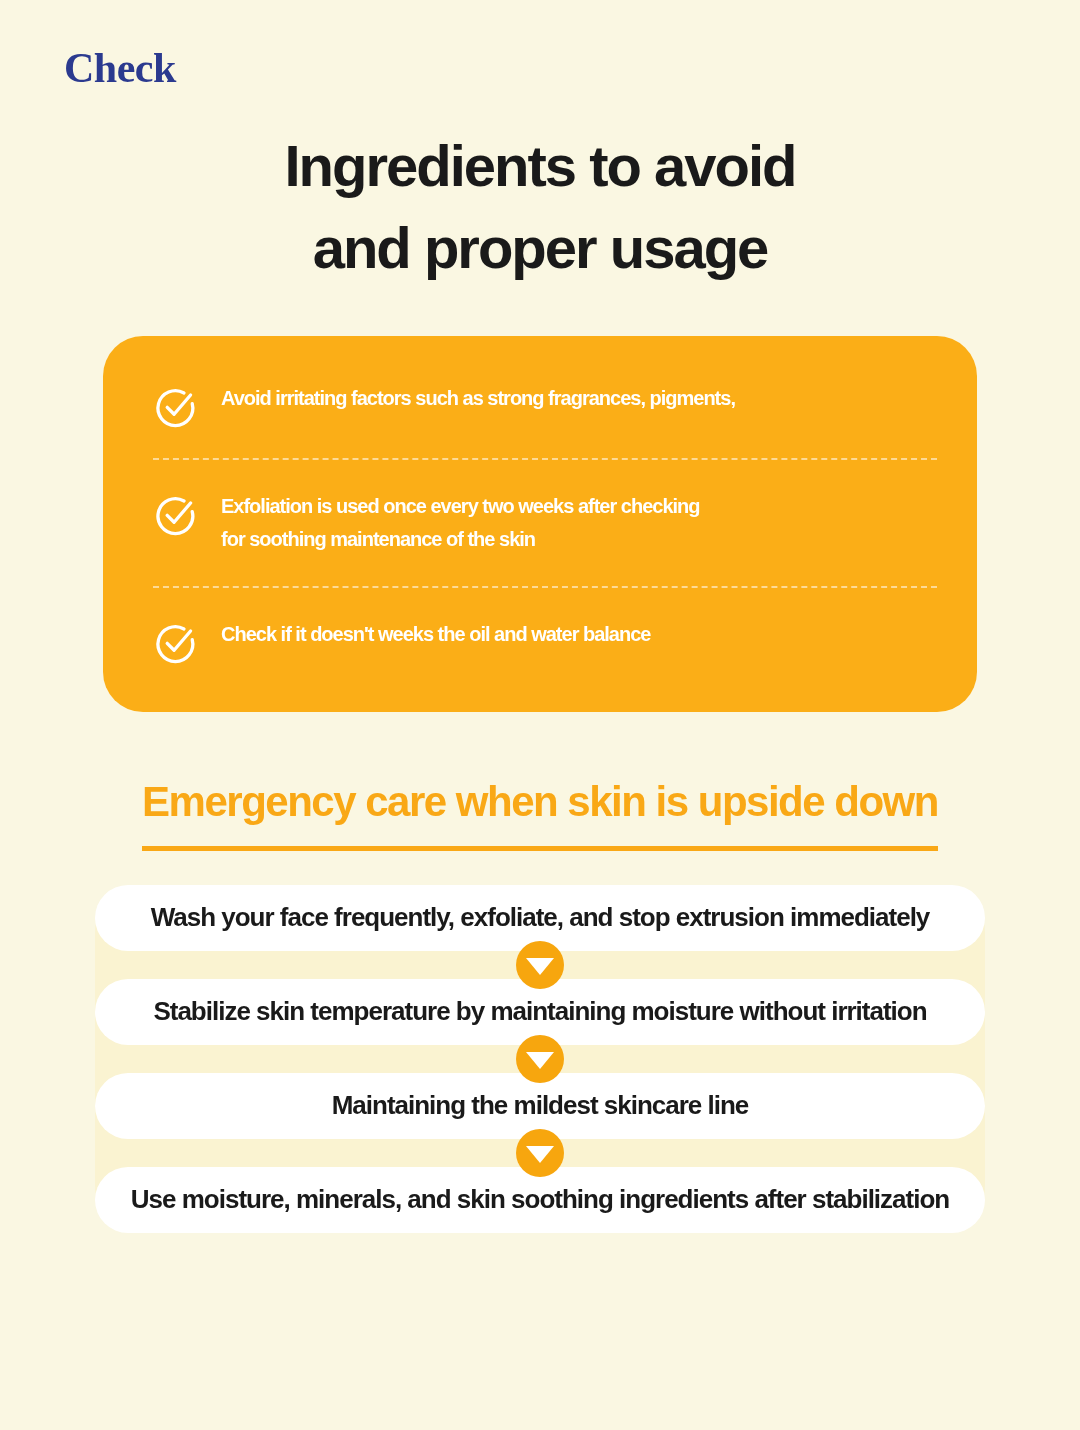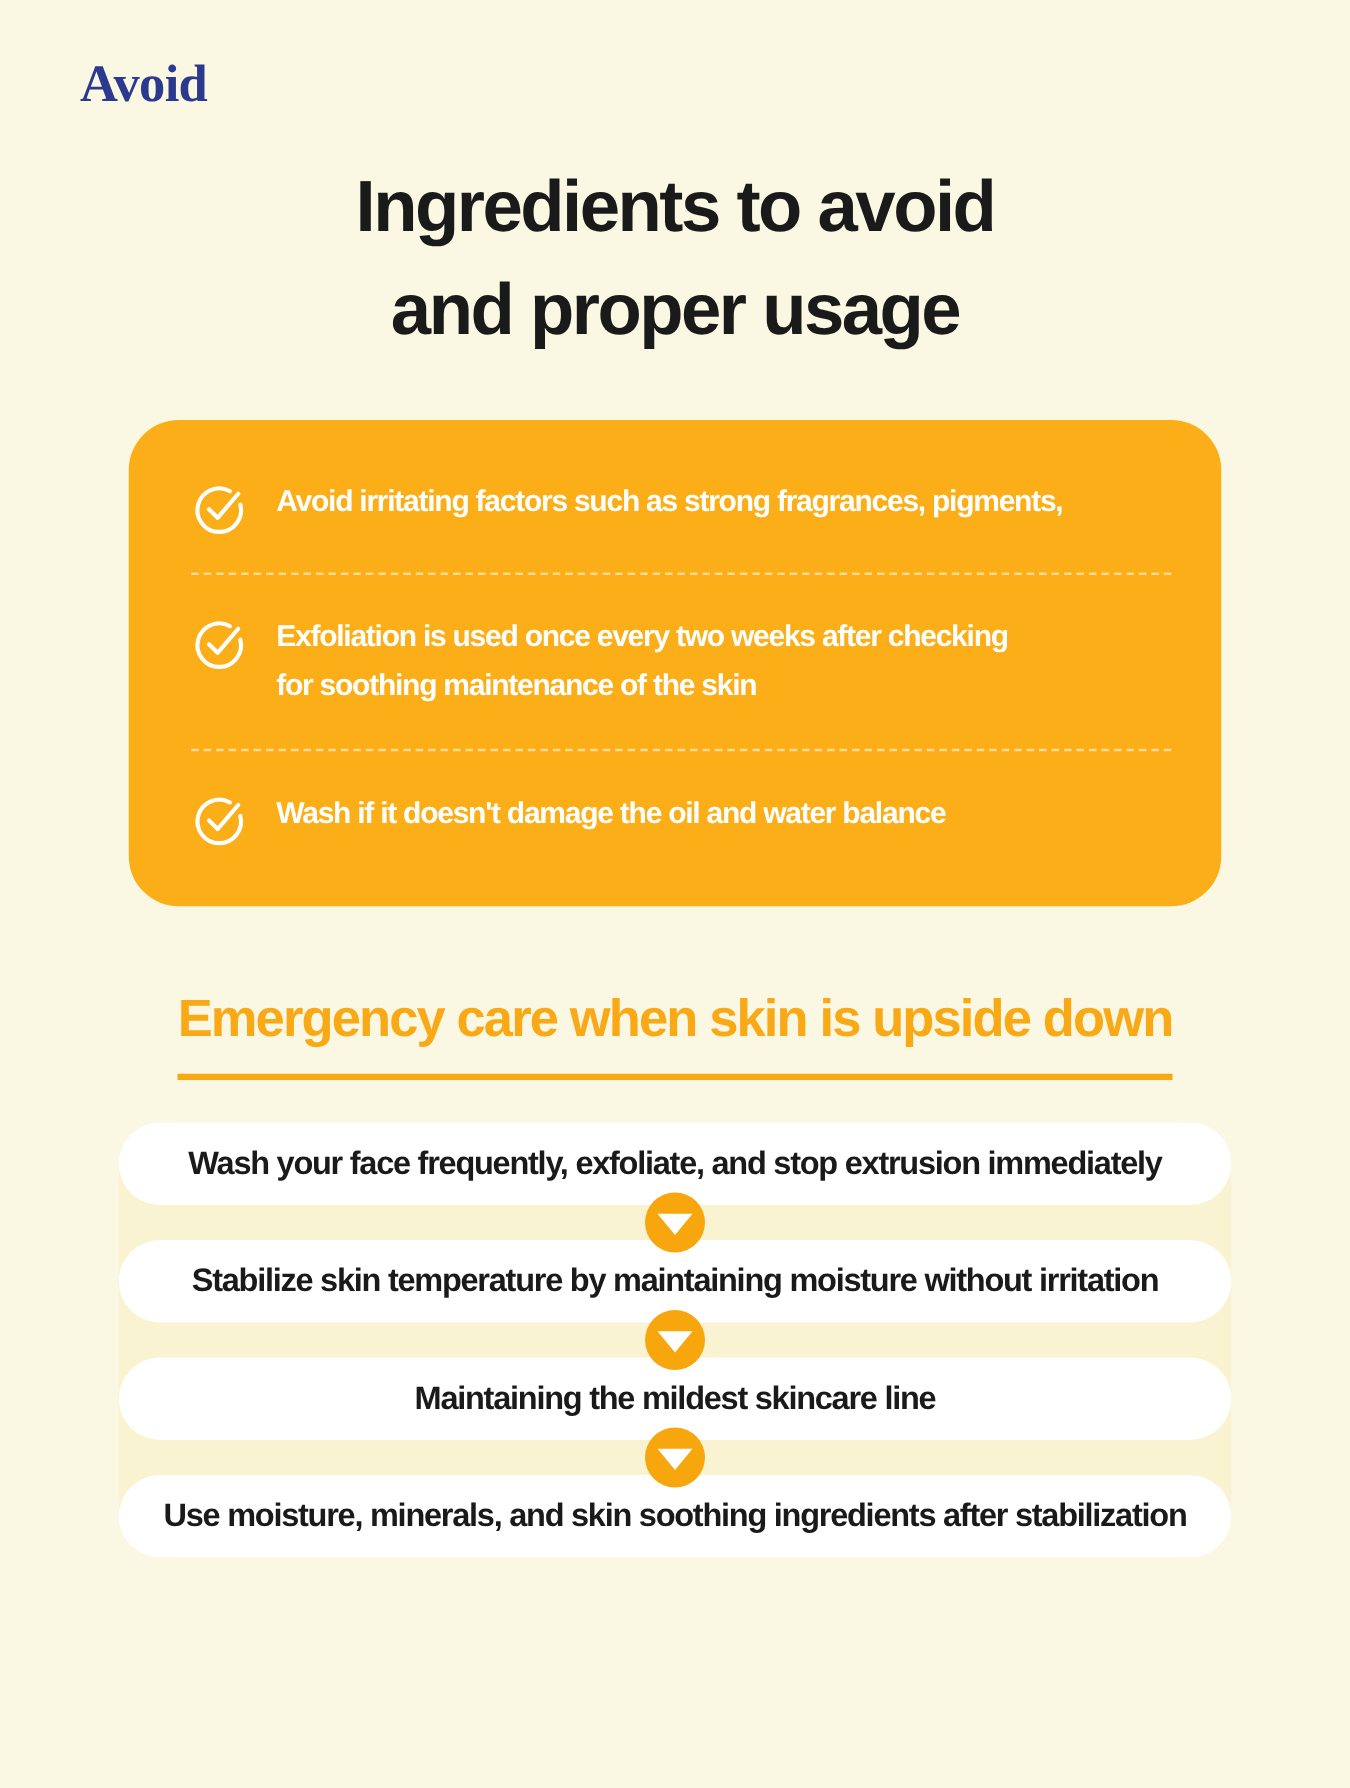--- a/index.html
+++ b/index.html
@@ -49,21 +49,21 @@
     gap: 24px;
   }
   .check-icon {
     flex: none;
     width: 44px;
     height: 44px;
     margin-top: 2px;
   }
   .card-text {
     color: #FFFFFF;
-    font-size: 24px;
+    font-size: 20px;
     font-weight: 600;
     letter-spacing: -1px;
     line-height: 1.65;
   }
   .card-line { white-space: nowrap; }
   .card-divider {
     border: none;
     border-top: 2px dashed rgba(255,255,255,0.55);
     margin: 30px 0;
   }
@@ -131,21 +131,21 @@
     border-left: 14px solid transparent;
     border-right: 14px solid transparent;
     border-top: 17px solid #FFFFFF;
     margin-top: 3px;
   }
 </style>
 </head>
 <body>
 
 <div class="logo-wrap">
-  <span class="logo">Avoid</span>
+  <span class="logo">Check</span>
 </div>
 
 <div class="title">
   <div>Ingredients to avoid</div>
   <div>and proper usage</div>
 </div>
 
 <div class="card">
 
   <div class="card-item">
@@ -172,21 +172,21 @@
   </div>
 
   <hr class="card-divider">
 
   <div class="card-item">
     <svg class="check-icon" viewBox="0 0 48 48" fill="none" stroke="#FFFFFF" stroke-width="3.6" stroke-linecap="round" stroke-linejoin="round">
       <path d="M33.8 9.8 A19 19 0 1 0 42.8 21.5"></path>
       <path d="M15.5 25.5 L23 33 L41 12"></path>
     </svg>
     <div class="card-text">
-      <div class="card-line">Wash if it doesn't damage the oil and water balance</div>
+      <div class="card-line">Check if it doesn't weeks the oil and water balance</div>
     </div>
   </div>
 
 </div>
 
 <div class="heading-wrap">
   <span class="section-heading">Emergency care when skin is upside down</span>
 </div>
 
 <div class="flow">

